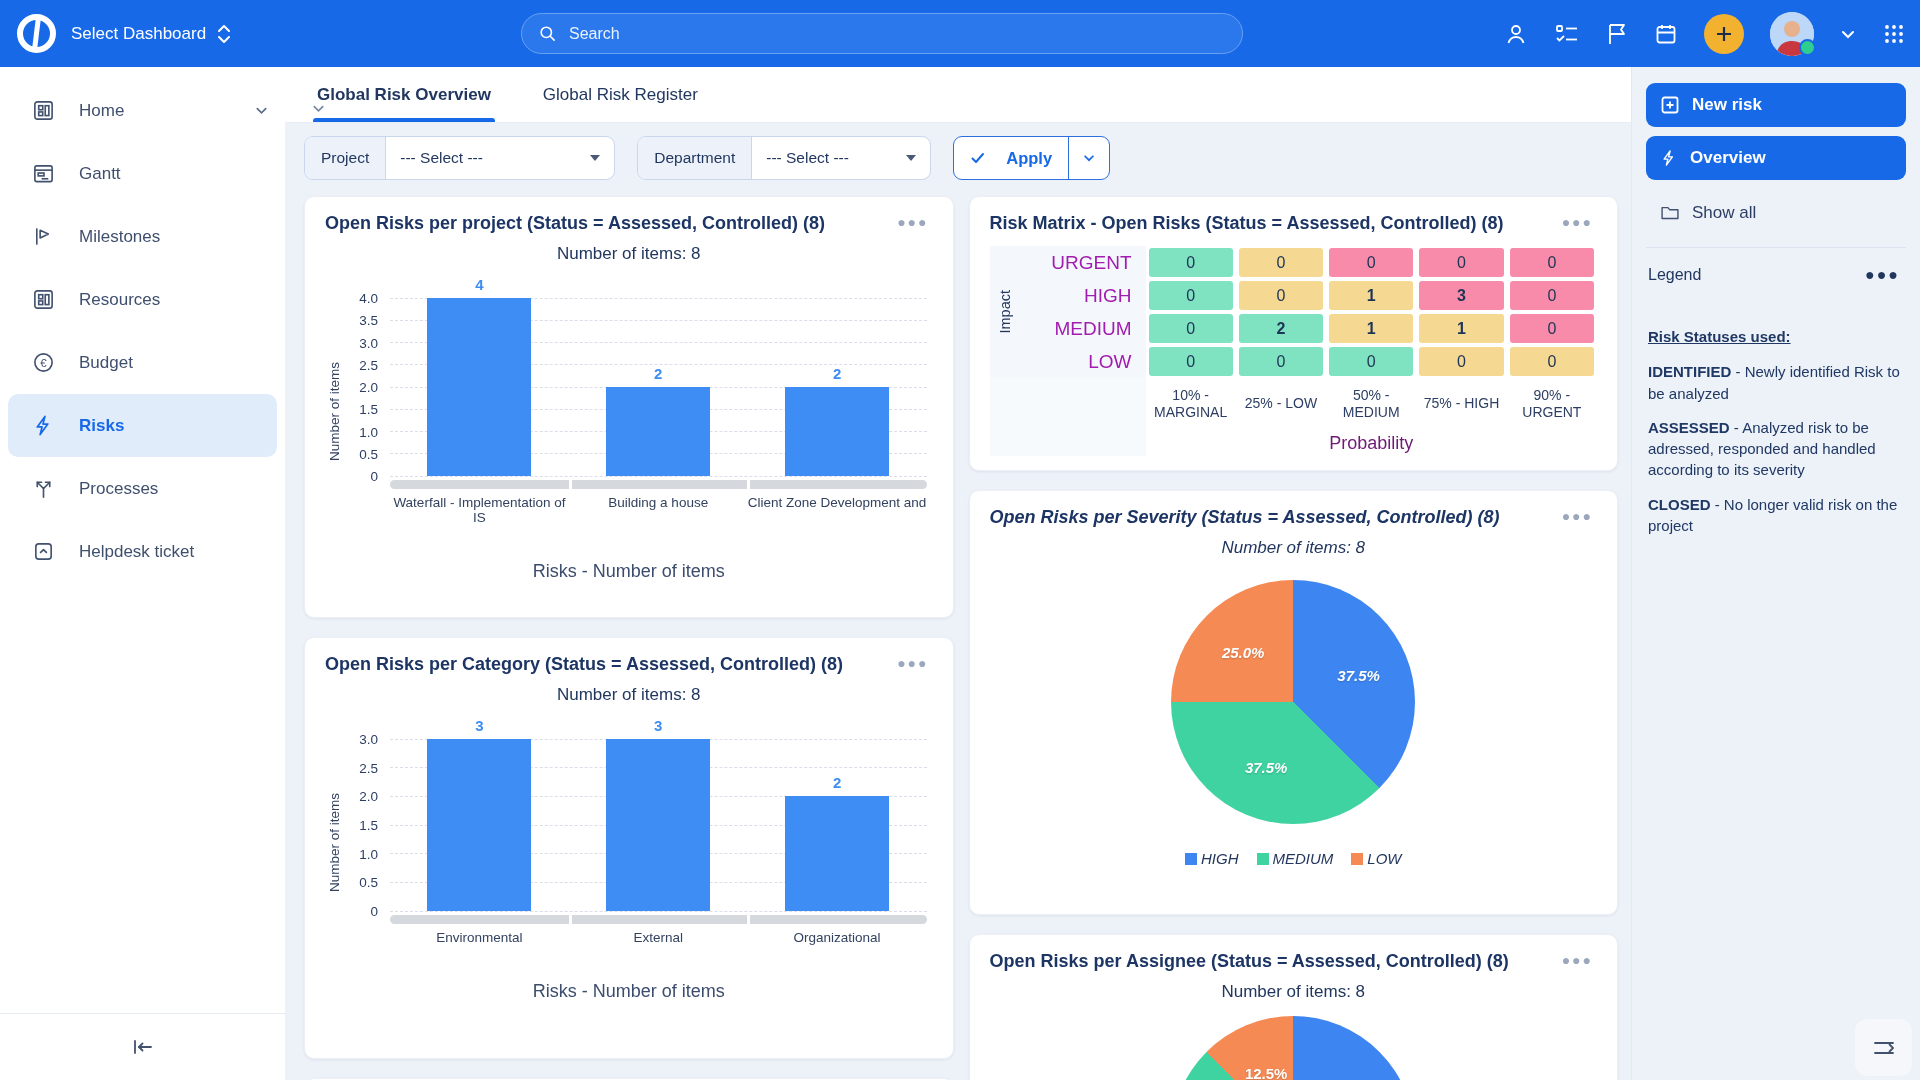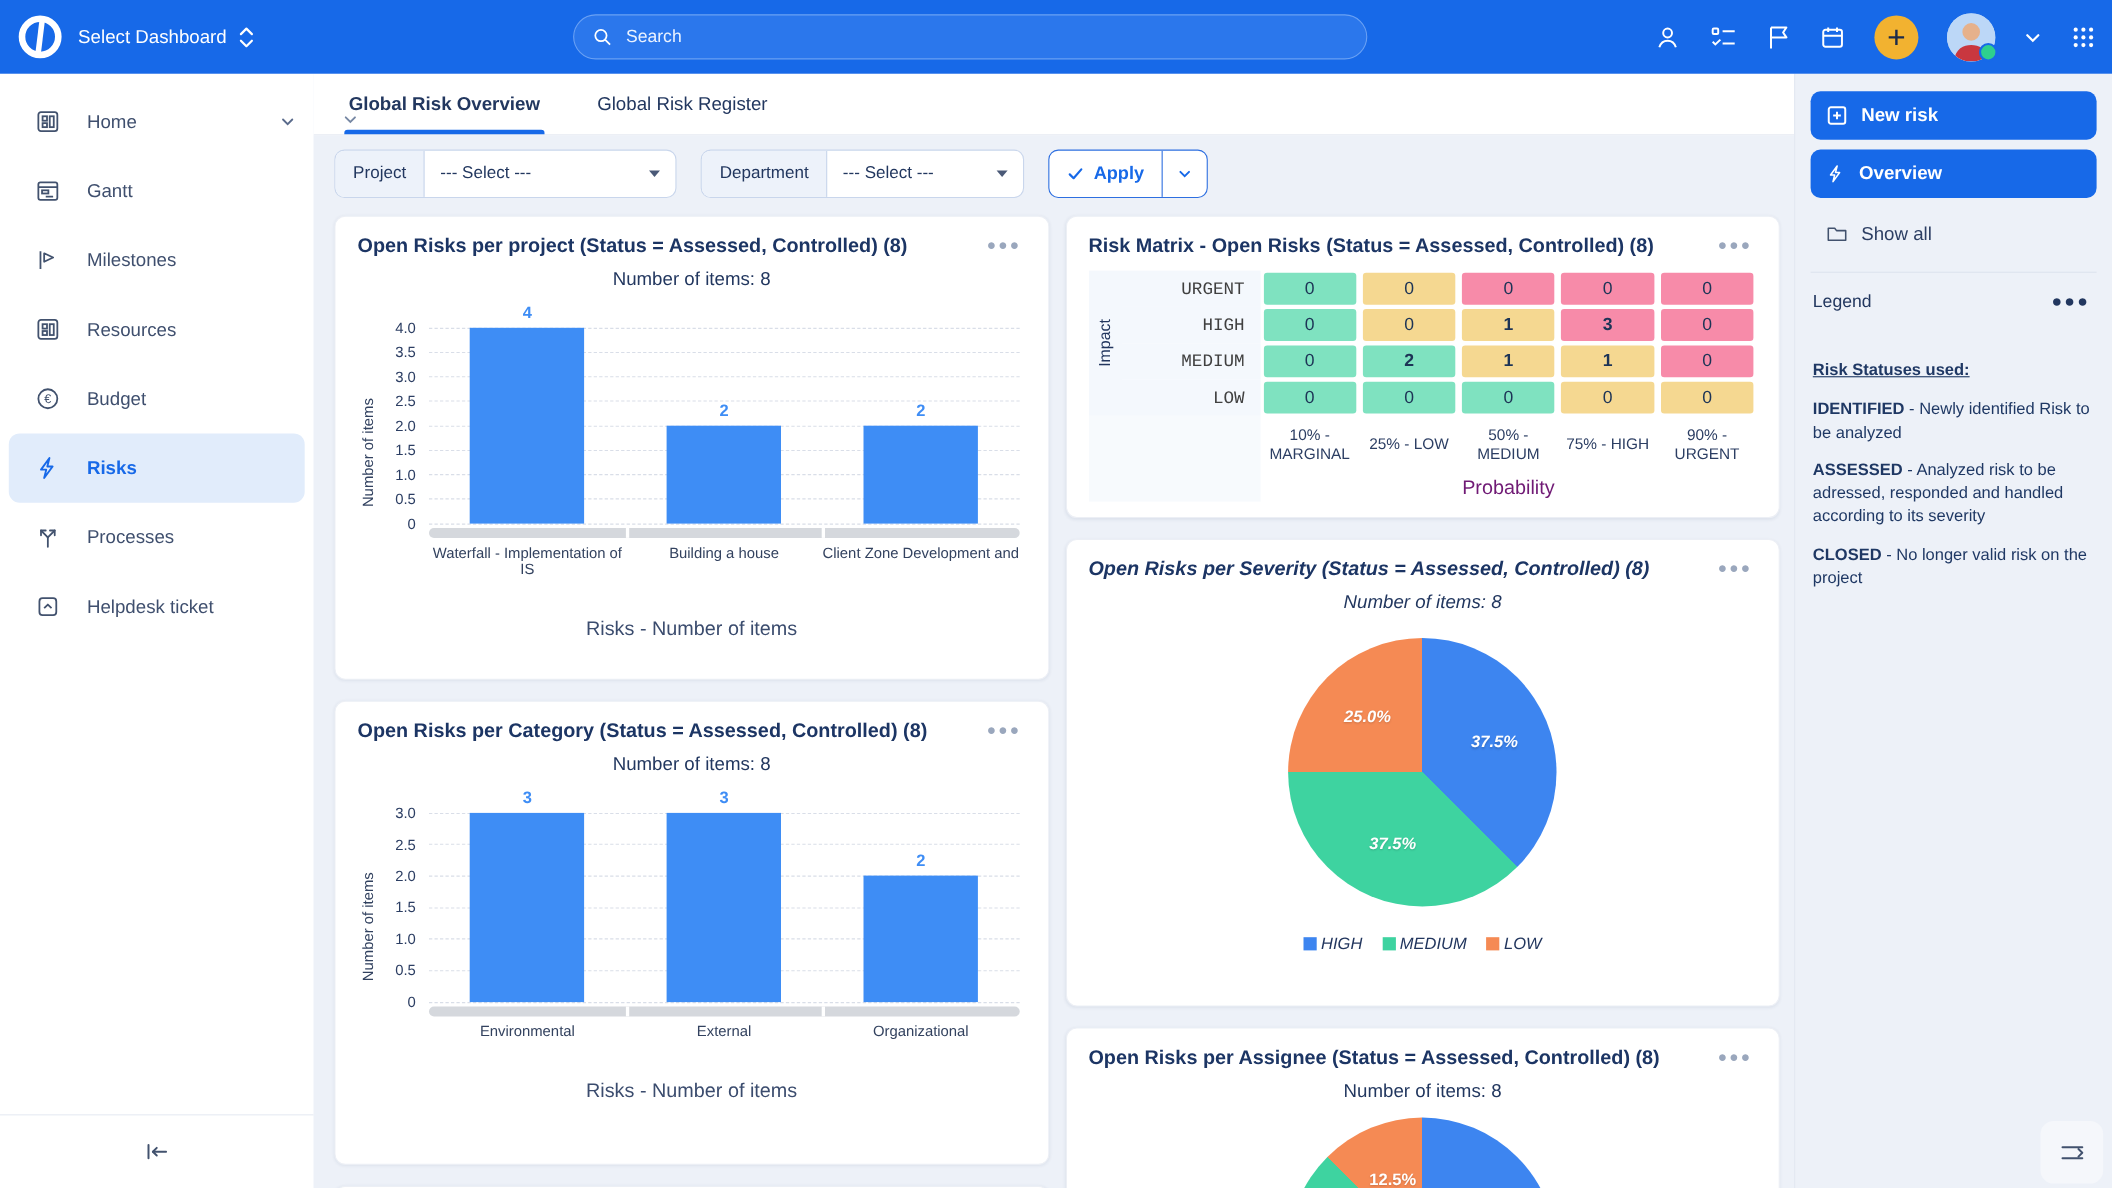--- a/index.html
+++ b/index.html
@@ -55,21 +55,21 @@
   .tab.active:after{content:"";position:absolute;left:0;right:0;bottom:0;height:4px;border-radius:3px 3px 0 0;background:#1769e8;}
   .tabs-chev{position:absolute;left:26px;bottom:6px;cursor:pointer;}
   .content{position:absolute;top:55px;left:0;right:0;bottom:0;overflow:hidden;padding:14px 13px 0 19px;}
   
   .filterbar{display:flex;gap:22px;margin-bottom:16px;}
   .fgroup{display:flex;border:1px solid #c9d6ec;border-radius:9px;overflow:hidden;background:#fff;height:44px;box-sizing:border-box;}
   .flabel{background:#edf2fa;display:flex;align-items:center;padding:0 16px;font-size:15.5px;color:#22375f;border-right:1px solid #c9d6ec;}
   .fselect{display:flex;align-items:center;gap:30px;padding:0 14px;font-size:15.5px;color:#22375f;cursor:pointer;min-width:150px;justify-content:space-between;}
   .caret{width:0;height:0;border-left:5px solid transparent;border-right:5px solid transparent;border-top:6px solid #4a5977;}
   .apply-group{display:flex;border:1px solid #2e6fe0;border-radius:9px;overflow:hidden;background:#fff;height:44px;box-sizing:border-box;}
-  .apply-btn{display:flex;align-items:center;gap:8px;padding:0 16px;color:#1769e8;font-size:16.5px;font-weight:600;cursor:pointer;border-right:1px solid #2e6fe0;}
+  .apply-btn{display:flex;align-items:center;gap:20px;padding:0 16px;color:#1769e8;font-size:16.5px;font-weight:600;cursor:pointer;border-right:1px solid #2e6fe0;}
   .apply-caret{display:flex;align-items:center;justify-content:center;width:40px;cursor:pointer;}
   
   .cols{display:flex;gap:15px;}
   .col{flex:1;display:flex;flex-direction:column;gap:19px;}
   .card{background:#fff;border:1px solid #eceff5;border-radius:10px;box-shadow:0 1px 3px rgba(16,42,90,.07);
         padding:16px 20px;box-sizing:border-box;position:relative;}
   .card-head{display:flex;justify-content:space-between;align-items:flex-start;}
   .card-title{font-size:18px;font-weight:700;color:#1c3564;}
   .dots{color:#9aa7bd;letter-spacing:2px;font-size:14px;cursor:pointer;line-height:10px;padding:4px;}
   .card-sub{text-align:center;font-size:17px;color:#22375f;margin:10px 0 0;}
@@ -88,21 +88,21 @@
   .bar-val{position:absolute;left:50%;transform:translateX(-50%);color:#3e8df5;font-weight:700;font-size:15px;}
   .xtrack{height:9px;background:#d5d8dd;border-radius:5px;margin:4px 0 6px 44px;position:relative;}
   .xtrack i{position:absolute;top:0;bottom:0;width:3px;background:#fff;}
   .xlabels{display:flex;margin-left:44px;}
   .xlabels div{flex:1;text-align:center;font-size:13.5px;color:#33425f;}
   .chart-foot{text-align:center;font-size:18px;color:#3b4c6e;margin-top:36px;}
   
   .matrix{display:grid;grid-template-columns:30px 126px repeat(5,1fr);grid-template-rows:repeat(4,33px) 52px 26px;margin-top:12px;}
   .m-impact{grid-column:1;grid-row:1/5;background:#f4f8fd;display:flex;align-items:center;justify-content:center;}
   .m-impact span{writing-mode:vertical-rl;transform:rotate(180deg);font-size:14.5px;color:#22365e;}
-  .m-rowlab{background:#f4f8fd;display:flex;align-items:center;justify-content:flex-end;padding-right:14px;font-size:16px;color:#404040;font-family:Liberation Mono, monospace;}
+  .m-rowlab{background:#f4f8fd;display:flex;align-items:center;justify-content:flex-end;padding-right:14px;font-size:19px;color:#a21caf;}
   .m-cell{margin:2px 3px;border-radius:3px;display:flex;align-items:center;justify-content:center;font-size:16px;color:#1d3456;}
   .m-colhead{display:flex;align-items:center;justify-content:center;text-align:center;font-size:14px;color:#2c3e63;line-height:1.25;padding:2px;}
   .m-corner{grid-column:1/3;background:#f7fafd;}
   .m-prob{grid-column:3/8;display:flex;align-items:center;justify-content:center;font-size:18px;color:#701a75;}
   
   .pie-area{display:flex;justify-content:center;margin-top:22px;}
   .pie{width:244px;height:244px;border-radius:50%;position:relative;}
   .pie-label{position:absolute;transform:translate(-50%,-50%);color:#fff;font-weight:700;font-size:15px;text-shadow:0 1px 2px rgba(0,0,0,.18);}
   .pie-legend{display:flex;justify-content:center;gap:18px;margin-top:26px;font-size:15px;color:#22365e;align-items:center;}
   .pie-legend .sq{width:12px;height:12px;display:inline-block;margin-right:4px;vertical-align:-1px;}

